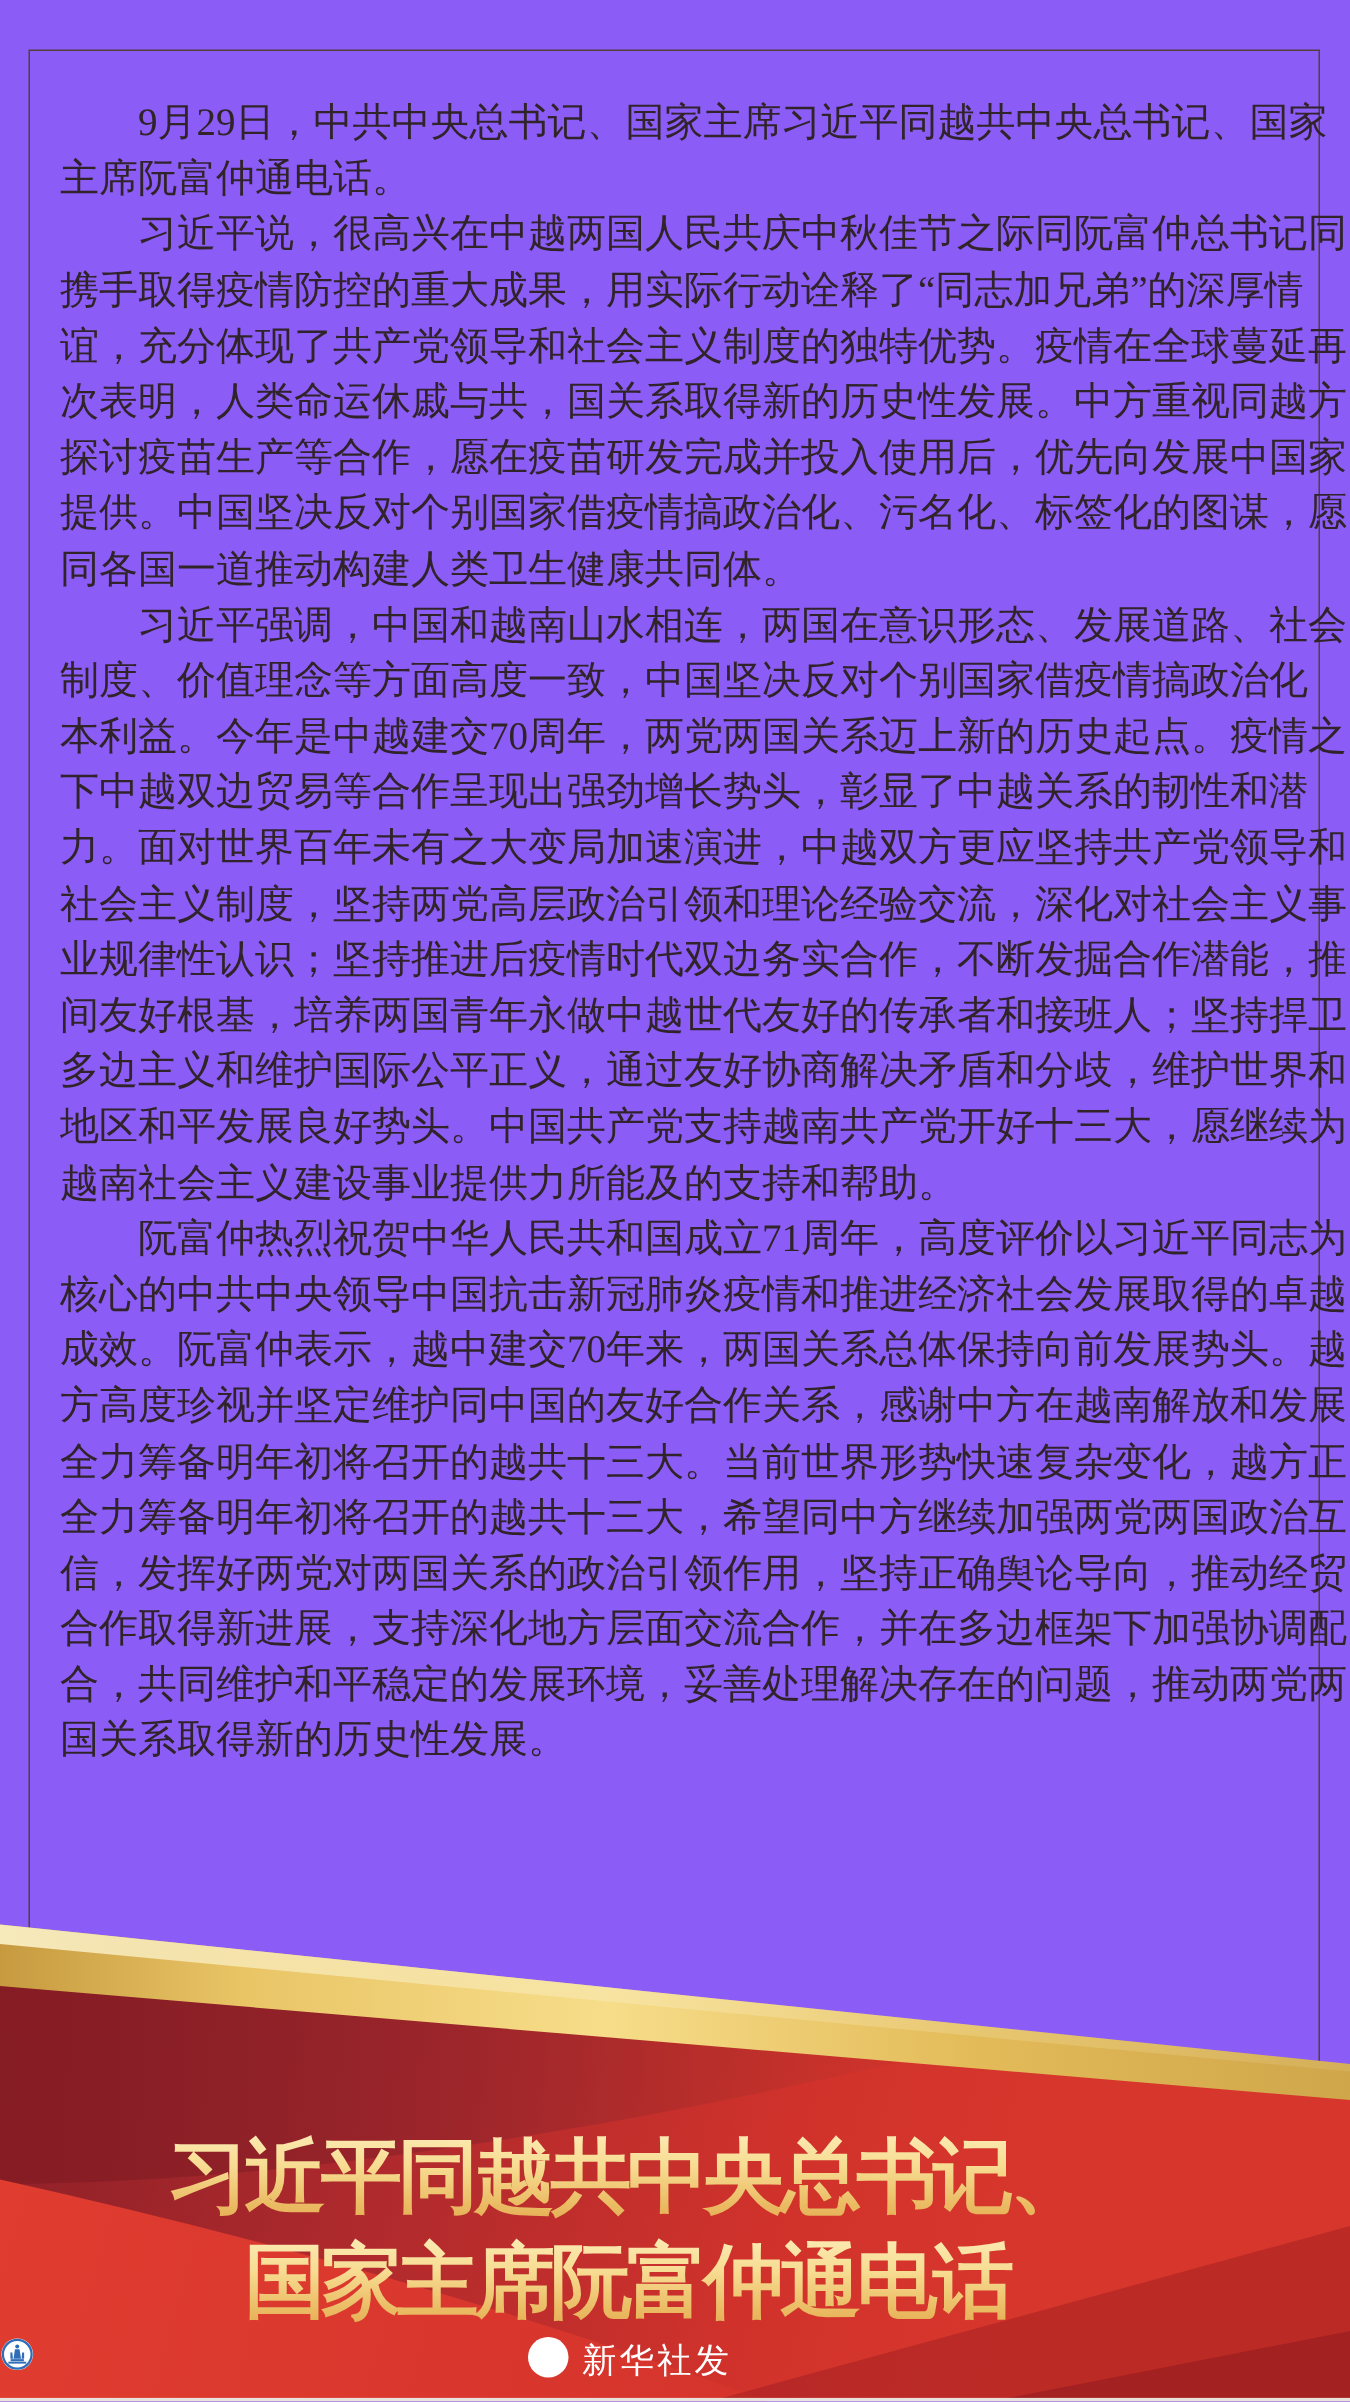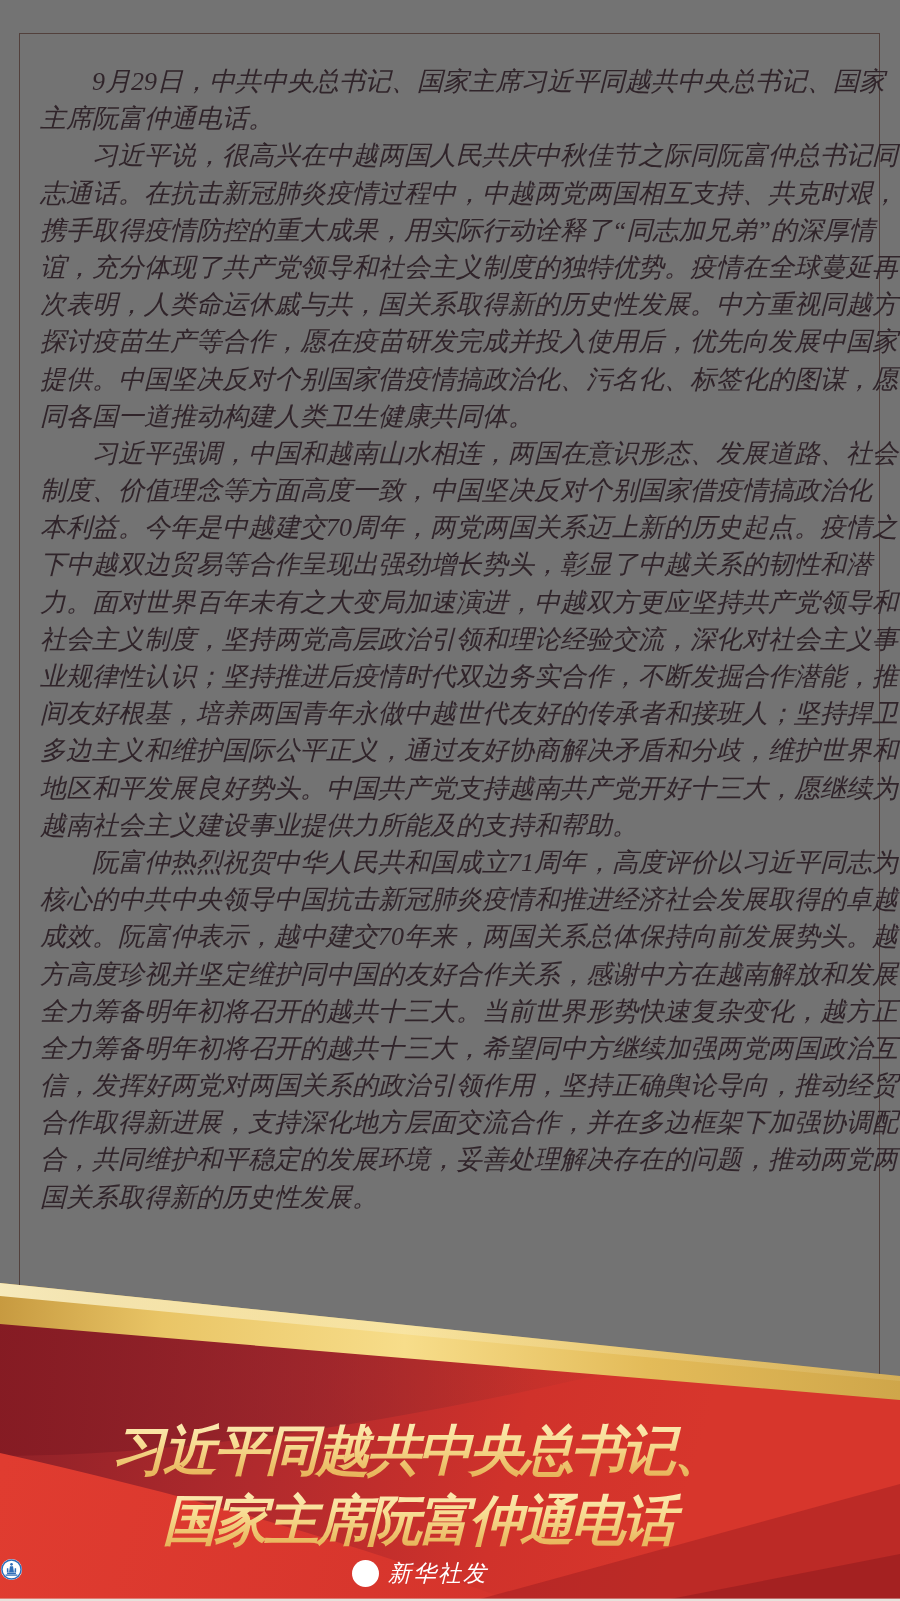--- a/index.html
+++ b/index.html
@@ -1,22 +1,21 @@
 <!DOCTYPE html>
 <html><head>
 <meta charset="utf-8">
 <style>
   html,body{margin:0;padding:0;}
   .page{
     position:relative;
     width:900px;height:1601px;
-    background:#737373;
+    background:#8b5cf6;
     overflow:hidden;
     font-family:"Liberation Serif","DejaVu Serif",serif;
-    font-style:italic;
   }
   .frame{
     position:absolute;
     left:19px;top:33px;
     width:861px;height:1357px;
     border:1px solid #52403c;
     z-index:1;
     box-sizing:border-box;
   }
   .article{
@@ -59,21 +58,21 @@
     background:linear-gradient(180deg,#fdeebc 0%,#f7dc92 40%,#eaba62 78%,#e2a84e 100%);
     -webkit-background-clip:text;
     background-clip:text;
     color:transparent;
   }
   .credit-row{
     position:absolute;
     left:0;top:288px;
     width:840px;
     display:flex;
-    align-items:center;
+    align-items:flex-start;
     justify-content:center;
     gap:9px;
     z-index:4;
   }
   .credit-logo{
     width:27px;height:27px;
     border-radius:50%;
     background:#ffffff;
     display:flex;align-items:center;justify-content:center;
   }
@@ -88,21 +87,20 @@
 <body>
 
 <div class="page">
 
   <div class="frame"></div>
 
   <div class="article">
       <div class="tline indent">9月29日，中共中央总书记、国家主席习近平同越共中央总书记、国家</div>
       <div class="tline last">主席阮富仲通电话。</div>
       <div class="tline indent">习近平说，很高兴在中越两国人民共庆中秋佳节之际同阮富仲总书记同</div>
-      <div class="tline">志通话。在抗击新冠肺炎疫情过程中，中越两党两国相互支持、共克时艰，</div>
       <div class="tline">携手取得疫情防控的重大成果，用实际行动诠释了“同志加兄弟”的深厚情</div>
       <div class="tline">谊，充分体现了共产党领导和社会主义制度的独特优势。疫情在全球蔓延再</div>
       <div class="tline">次表明，人类命运休戚与共，国关系取得新的历史性发展。中方重视同越方</div>
       <div class="tline">探讨疫苗生产等合作，愿在疫苗研发完成并投入使用后，优先向发展中国家</div>
       <div class="tline">提供。中国坚决反对个别国家借疫情搞政治化、污名化、标签化的图谋，愿</div>
       <div class="tline last">同各国一道推动构建人类卫生健康共同体。</div>
       <div class="tline indent">习近平强调，中国和越南山水相连，两国在意识形态、发展道路、社会</div>
       <div class="tline">制度、价值理念等方面高度一致，中国坚决反对个别国家借疫情搞政治化</div>
       <div class="tline">本利益。今年是中越建交70周年，两党两国关系迈上新的历史起点。疫情之</div>
       <div class="tline">下中越双边贸易等合作呈现出强劲增长势头，彰显了中越关系的韧性和潜</div>

